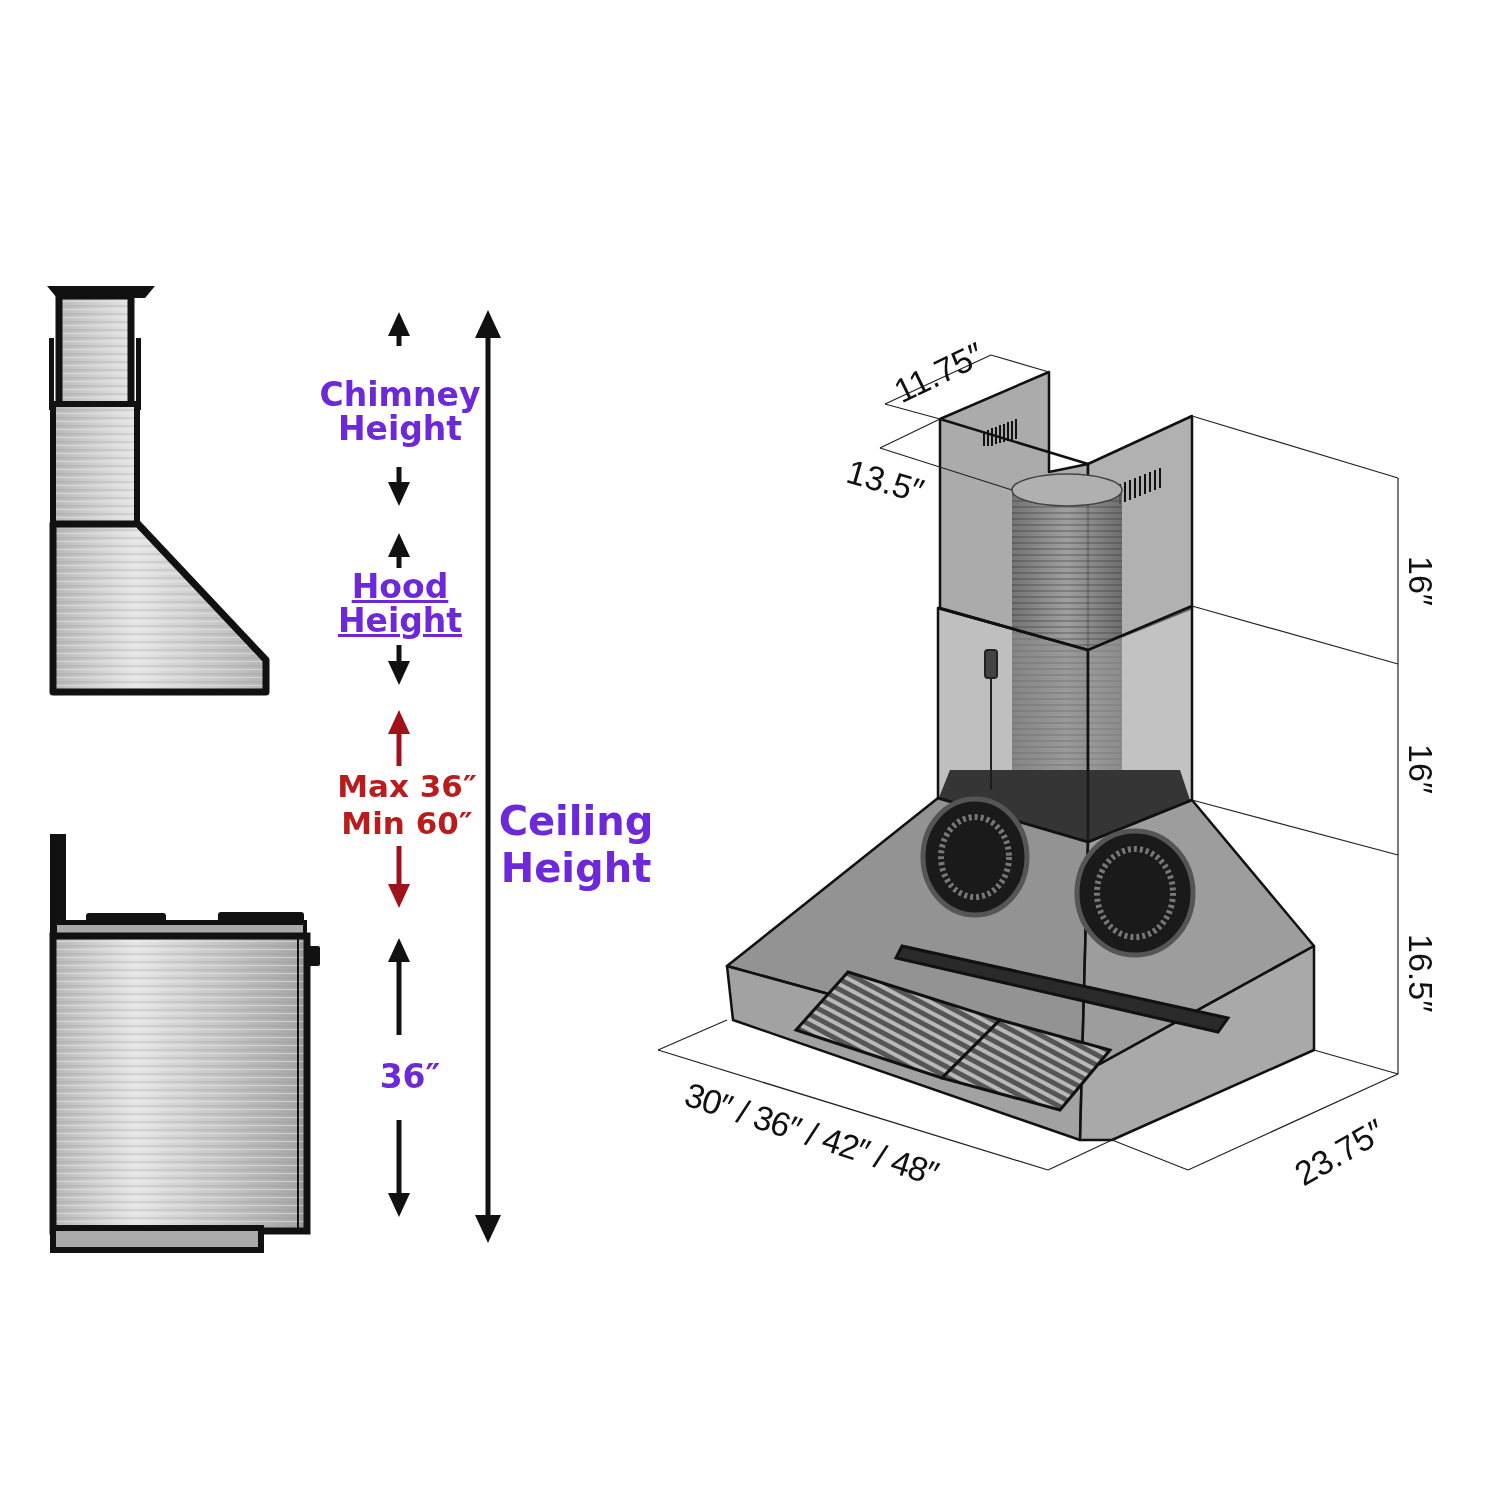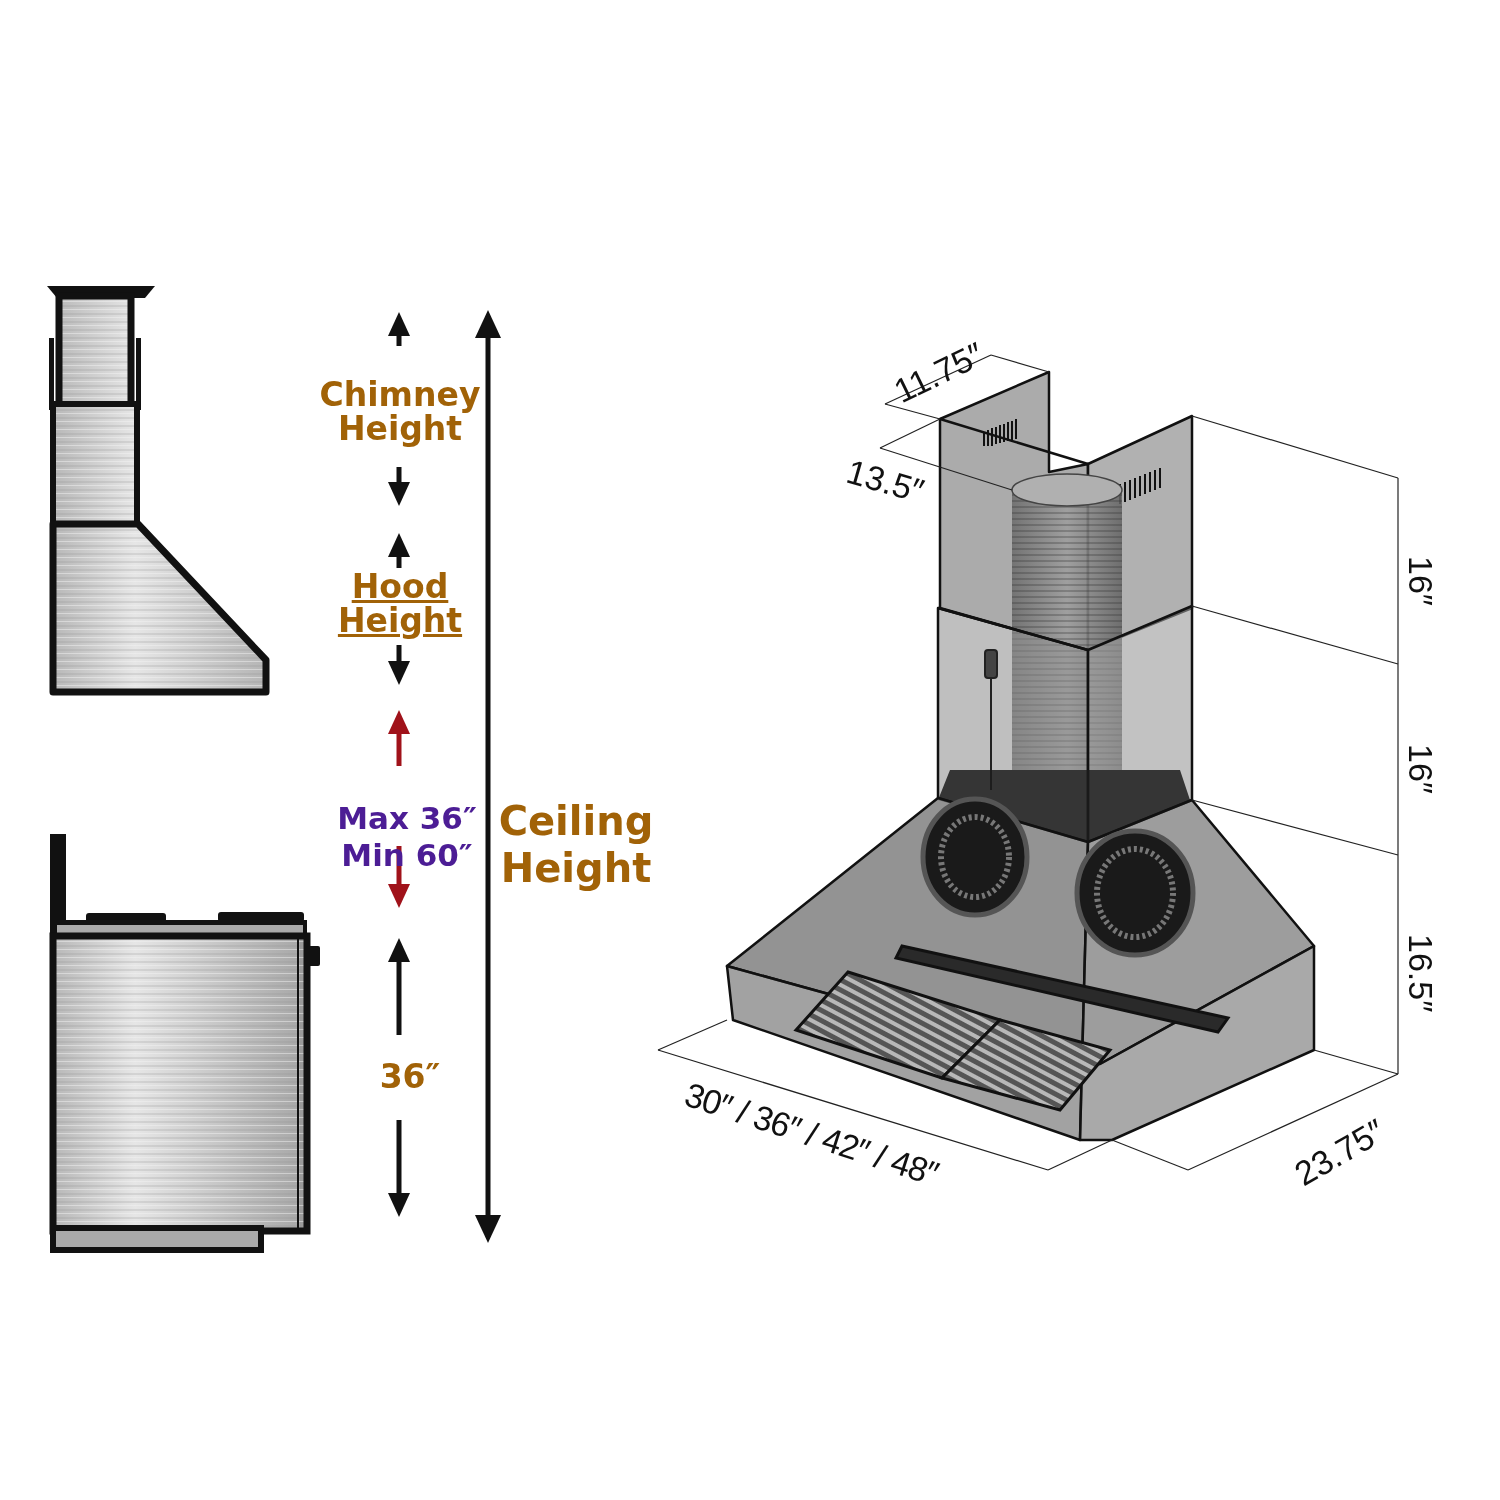--- a/index.html
+++ b/index.html
@@ -1,19 +1,19 @@
 <!DOCTYPE html>
 <html><head>
 <meta charset="utf-8">
 <style>
   html, body { margin:0; padding:0; background:#ffffff; }
   body { width:1500px; height:1500px; position:relative; overflow:hidden; font-family:"DejaVu Sans", sans-serif; }
   .layer { position:absolute; left:0; top:0; width:1500px; height:1500px; }
-  .lbl { position:absolute; font-weight:bold; color:#a16207; text-align:center; line-height:1.02; }
-  .lbl-red { color:#4c1d95;margin-top:32px; }
+  .lbl { position:absolute; font-weight:bold; color:#6d28d9; text-align:center; line-height:1.02; }
+  .lbl-red { color:#b91c1c; }
   .dim { position:absolute; font-family:"Liberation Sans", sans-serif; color:#111; font-size:34px; white-space:nowrap; transform-origin:left top; }
 </style>
 </head>
 <body>
 
 <svg class="layer" viewBox="0 0 1500 1500" xmlns="http://www.w3.org/2000/svg">
   <defs>
     <linearGradient id="steel" x1="0" y1="0" x2="1" y2="0">
       <stop offset="0" stop-color="#9a9a9a"></stop>
       <stop offset="0.45" stop-color="#e6e6e6"></stop>

